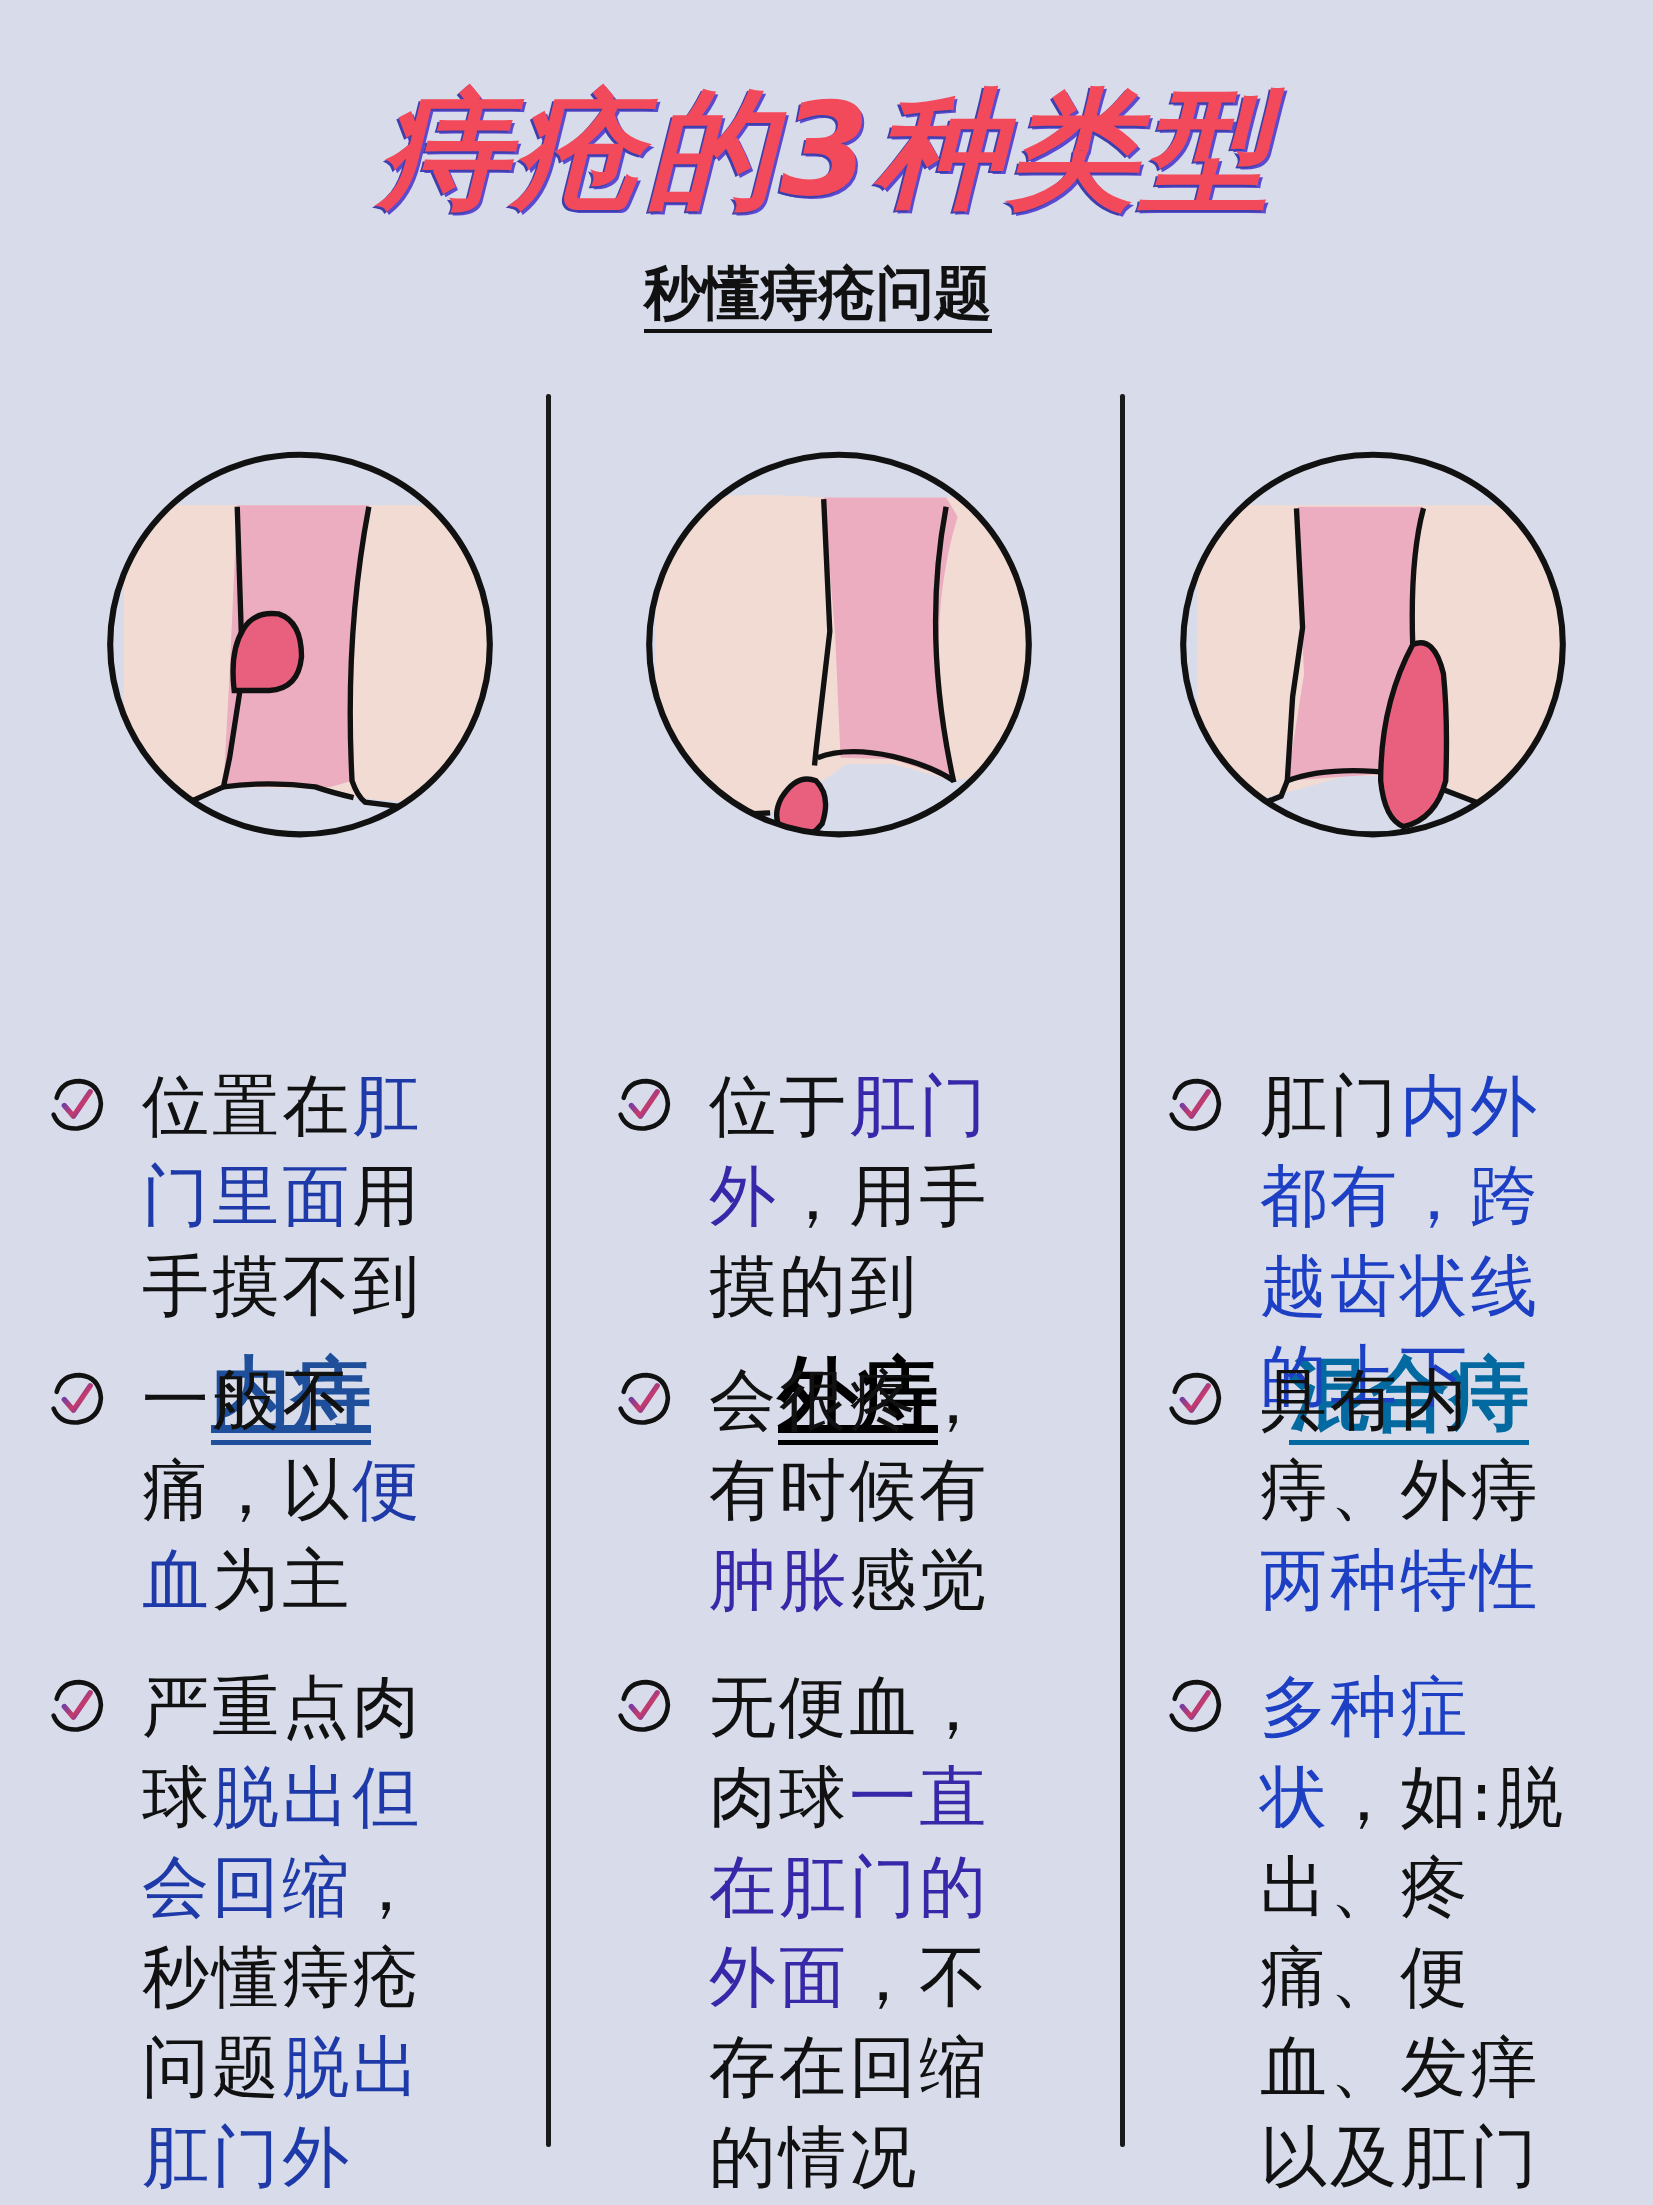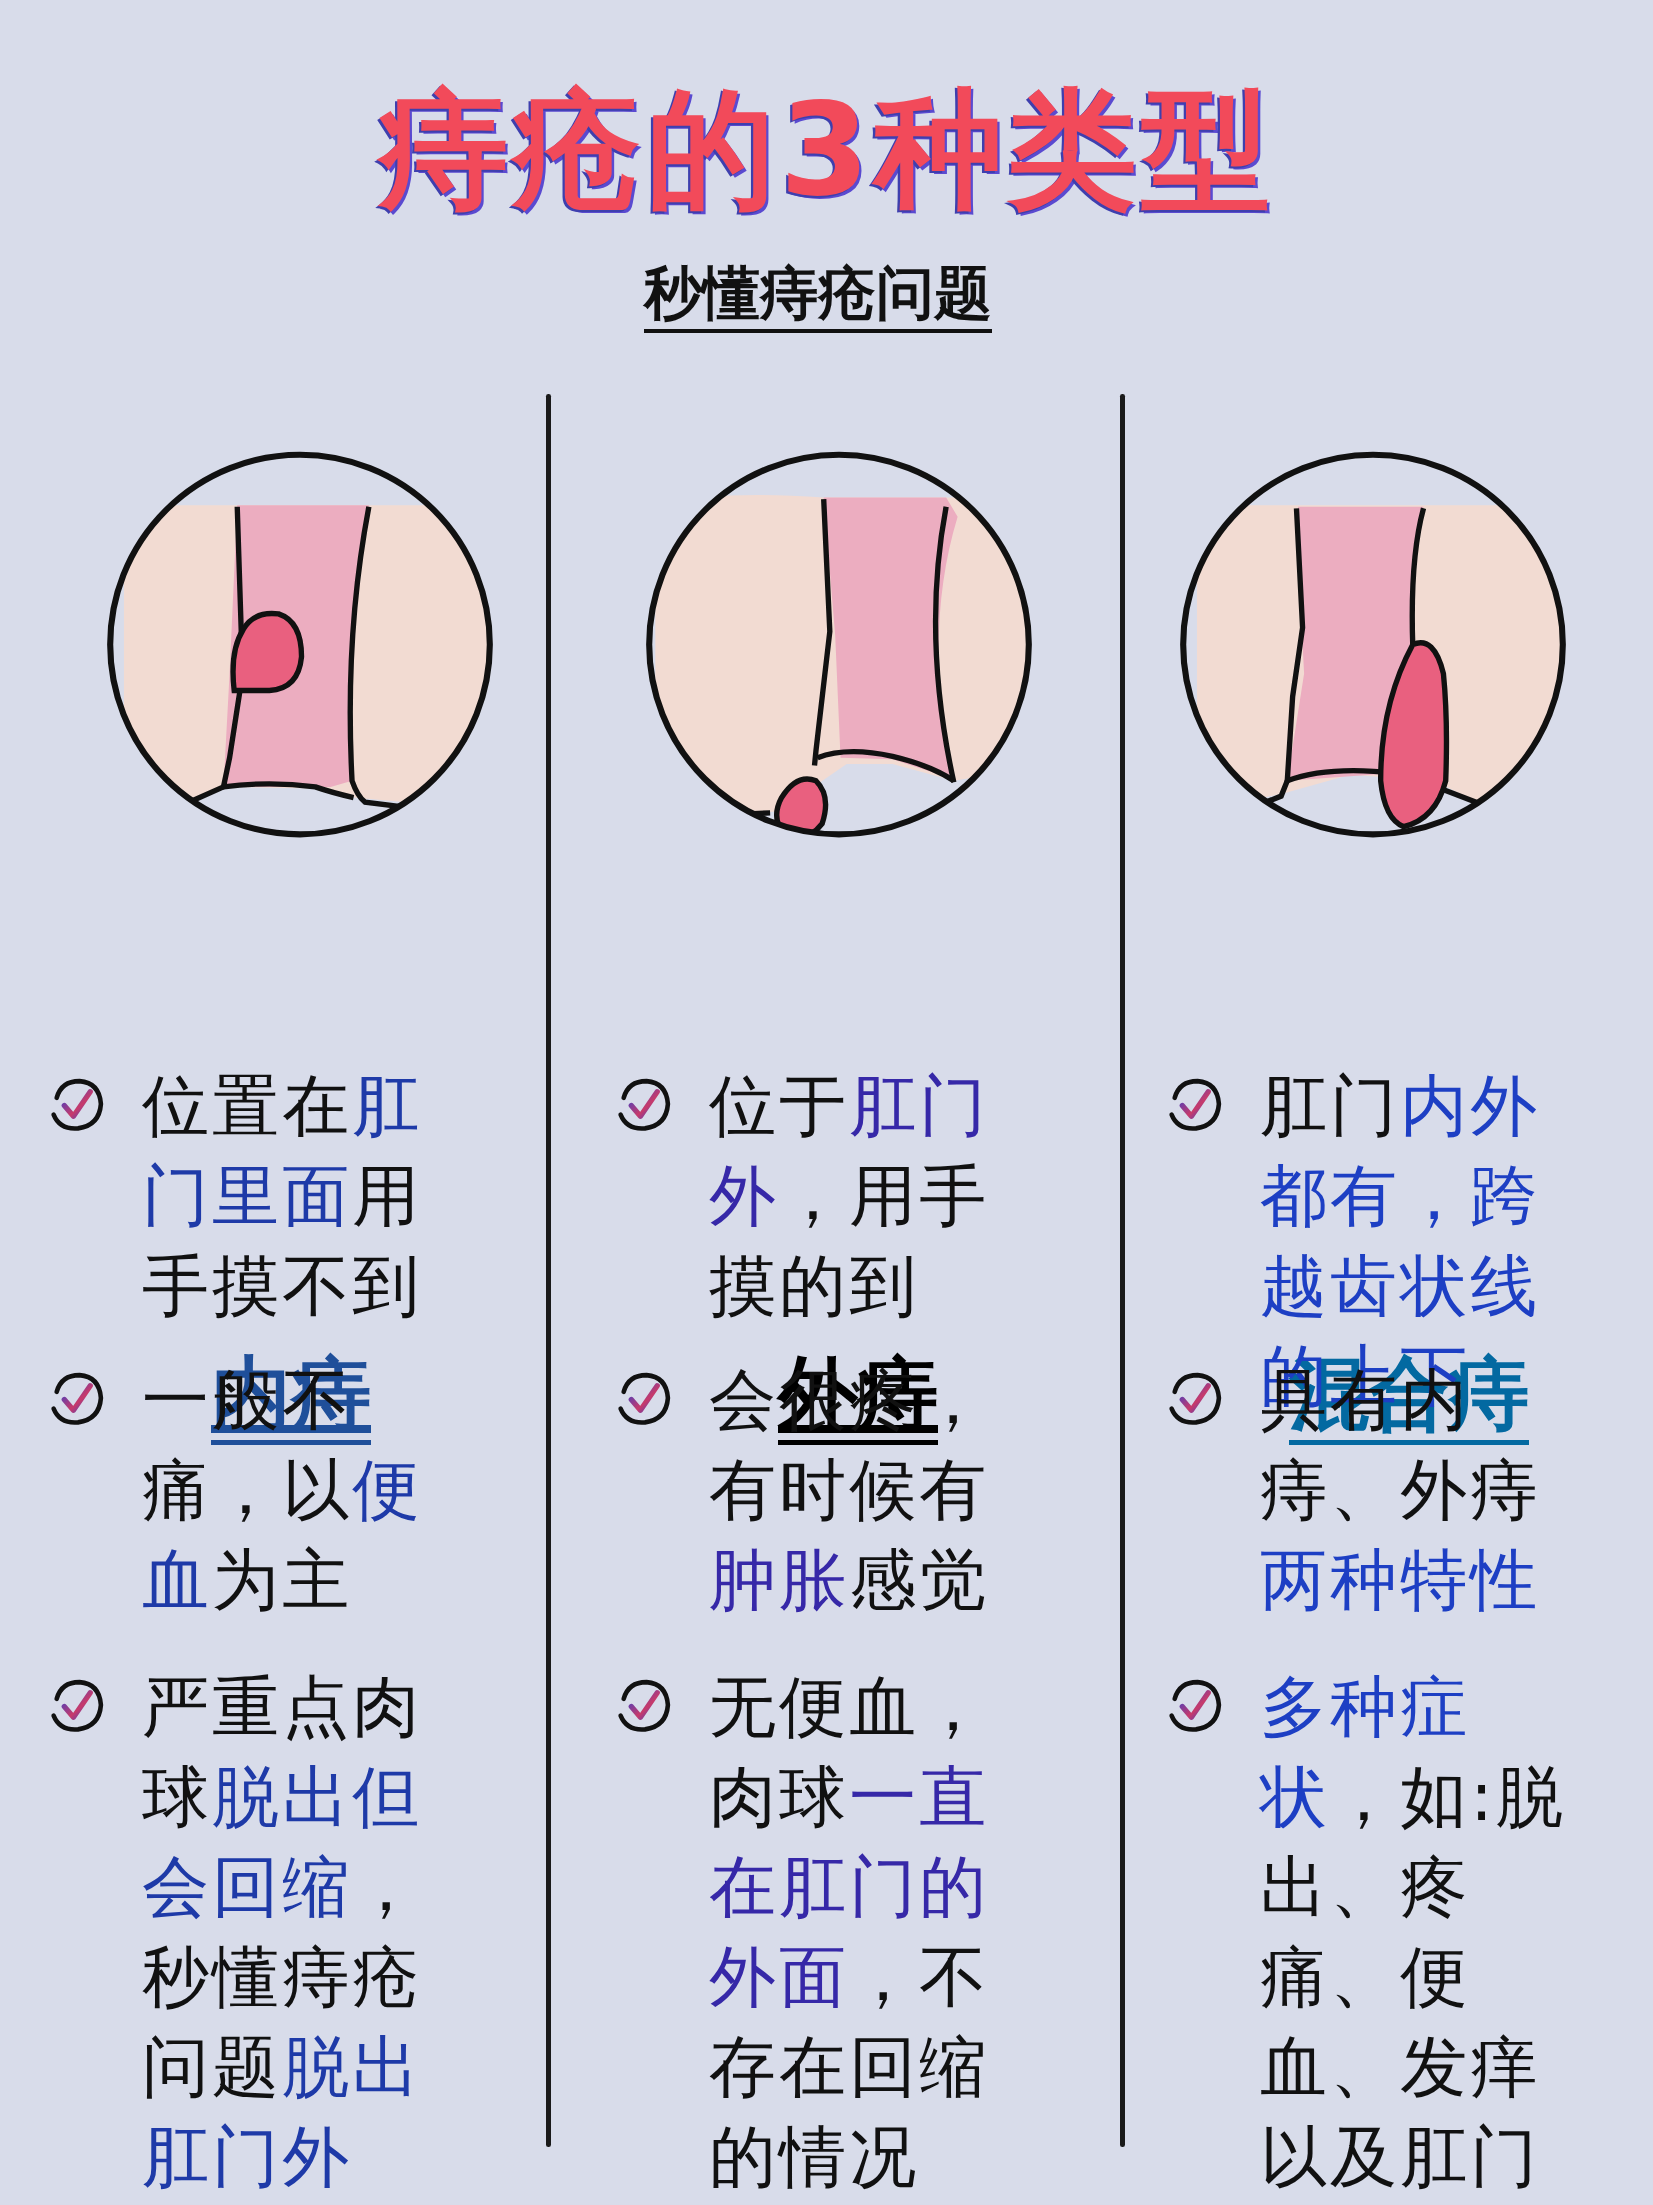--- a/index.html
+++ b/index.html
@@ -2,21 +2,21 @@
 <html style="font-size:12.3px"><head>
 <meta charset="utf-8">
 <style>
   html, body { margin:0; padding:0; }
   body {
     width:1654px; height:2205px; background:#d8dcea; position:relative; overflow:hidden;
     font-family:"DejaVu Sans", "Liberation Sans", sans-serif; color:#111;
   }
   .title {
     position:absolute; left:0; width:1654px; top:77px; text-align:center;
-    font-size:129px; font-weight:bold; color:#f24a5a;
+    font-size:129px; font-weight:bold; font-style:italic; color:#f24a5a;
     letter-spacing:4.6px; line-height:145px;
     text-shadow: -2.3px 2.3px 0 #3e3fae, 2.3px 3.1px 0 #5a4ad0;
   }
   .subtitle {
     position:absolute; left:0; width:1636px; top:259px; text-align:center;
     font-size:58px; font-weight:bold; color:#111; line-height:69px;
   }
   .subtitle span { border-bottom:4.6px solid #111; padding-bottom:1.5px; }
   .divider { position:absolute; top:394px; width:4.6px; height:1753px; background:#1a1a1a; border-radius:2.3px; }
   .col { position:absolute; top:444px; width:490px; }

